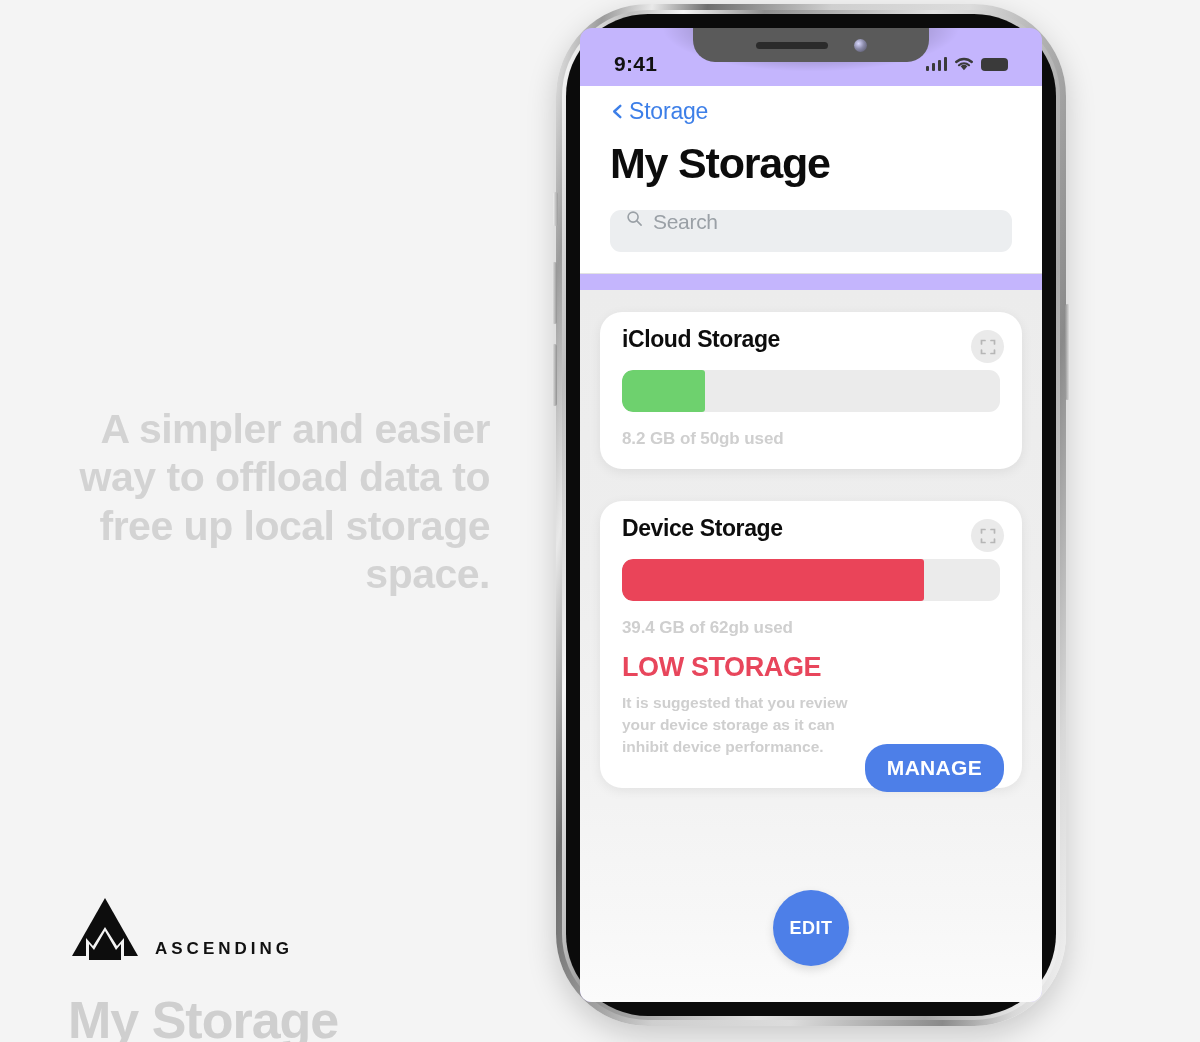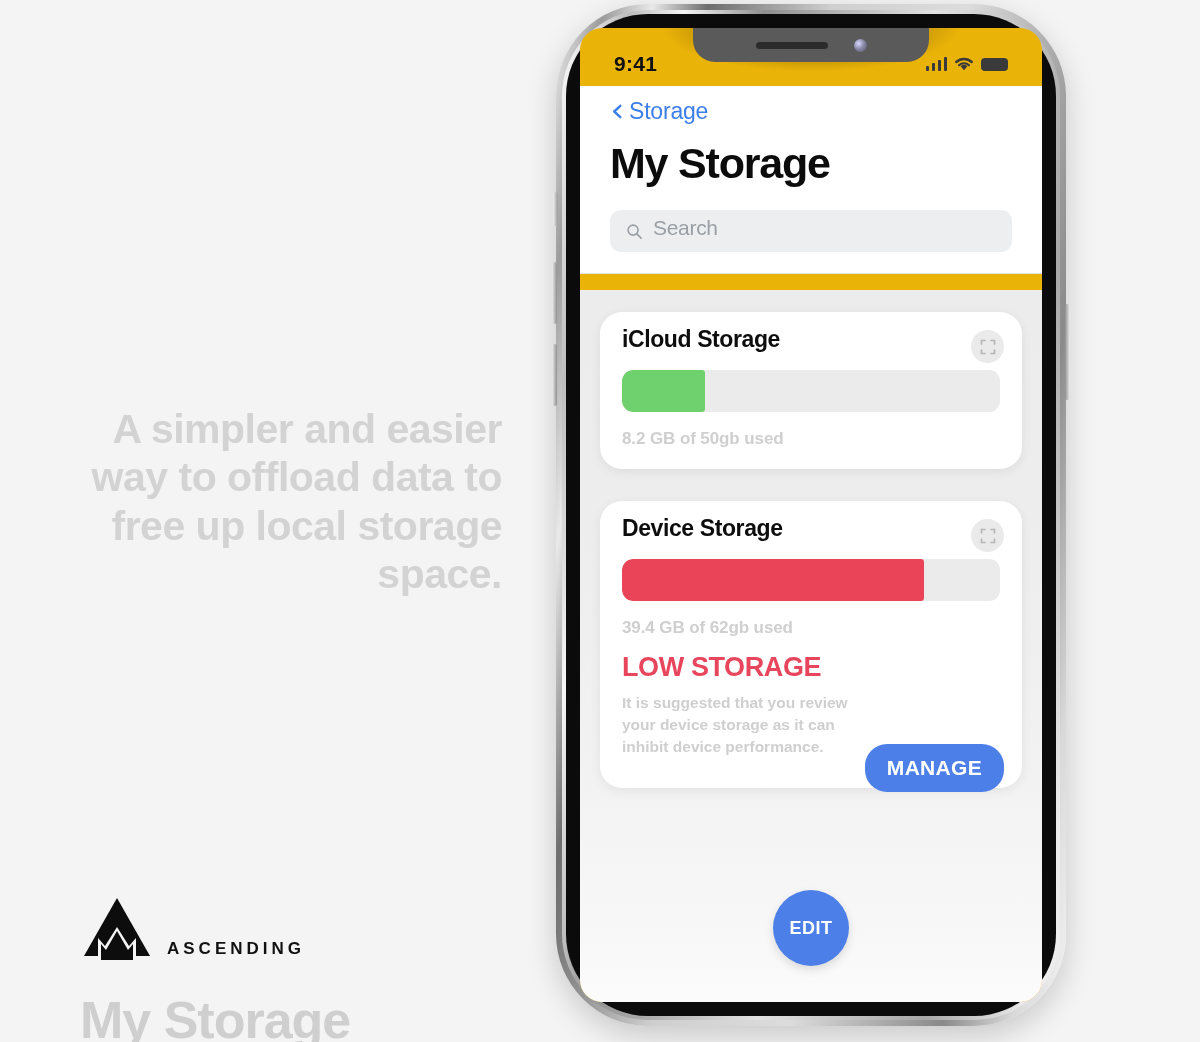--- a/index.html
+++ b/index.html
@@ -5,21 +5,21 @@
   * { margin:0; padding:0; box-sizing:border-box; }
   html,body { width:1200px; height:1042px; overflow:hidden; }
   body {
     background:#f4f4f4;
     font-family:"Liberation Sans", sans-serif;
     position:relative;
   }
 
   
   .left-panel{
-    position:absolute; left:12px; top:0; width:560px; height:922px;
+    position:absolute; left:0; top:0; width:560px; height:922px;
   }
   .tagline{
     position:absolute; left:60px; top:405px; width:430px;
     text-align:right;
     font-size:41px; font-weight:bold; line-height:1.18;
     color:#d3d3d3; letter-spacing:-0.5px;
   }
   .brand-block{ position:absolute; left:72px; top:898px; }
   .brand-row{ display:flex; align-items:flex-end; gap:14px; }
   .brand-mark{ width:66px; height:62px; display:block; }
@@ -53,23 +53,23 @@
     border-radius:86px;
     background:linear-gradient(100deg,#ffffff 0%,#bdbdbd 10%,#f6f6f6 18%,#8f8f8f 30%,#e2e2e2 55%,#a8a8a8 80%,#ededed 95%);
   }
   .phone-band{
     position:absolute; left:10px; top:10px; right:10px; bottom:10px;
     border-radius:82px;
     background:#0b0b0b;
   }
   .screen{
     position:absolute; left:24px; top:24px; right:24px; bottom:24px;
-    border-radius:22px;
+    border-radius:12px;
     overflow:hidden;
-    background:#eab308;
+    background:#c4b5fd;
   }
 
   
   .btn-mute{
     position:absolute; left:-3px; top:188px; width:5px; height:34px;
     border-radius:3px;
     background:linear-gradient(90deg,#f0f0f0,#9a9a9a);
   }
   .btn-vol-up{
     position:absolute; left:-4px; top:258px; width:5px; height:62px;
@@ -134,21 +134,21 @@
   }
   .chev{ width:15px; height:15px; }
   .back-label{ font-size:23px; color:#3d7fe8; letter-spacing:-.2px; }
   .big-title{
     padding:14px 0 0 30px;
     font-size:43px; font-weight:bold; color:#0c0c0c; letter-spacing:-1.2px;
   }
   .searchbar{
     margin:22px 30px 0 30px; height:42px;
     background:#eceef0; border-radius:11px;
-    display:flex; align-items:flex-end; gap:10px; padding:12px 16px;
+    display:flex; align-items:flex-start; gap:10px; padding:0 16px;
   }
   .search-icon{ width:17px; height:17px; flex:none; }
   .search-ph{ font-size:21px; color:#9aa0a6; letter-spacing:-.3px; }
   .nav-divider{ height:1px; background:#e2e2e2; margin-top:21px; }
 
   
   .content{
     position:absolute; top:262px; left:0; right:0; bottom:0;
     background:linear-gradient(180deg,#ececec 0%,#eeeeee 40%,#f2f2f2 68%,#f7f7f7 88%,#fbfbfb 100%);
     padding:22px 20px 0 20px;

